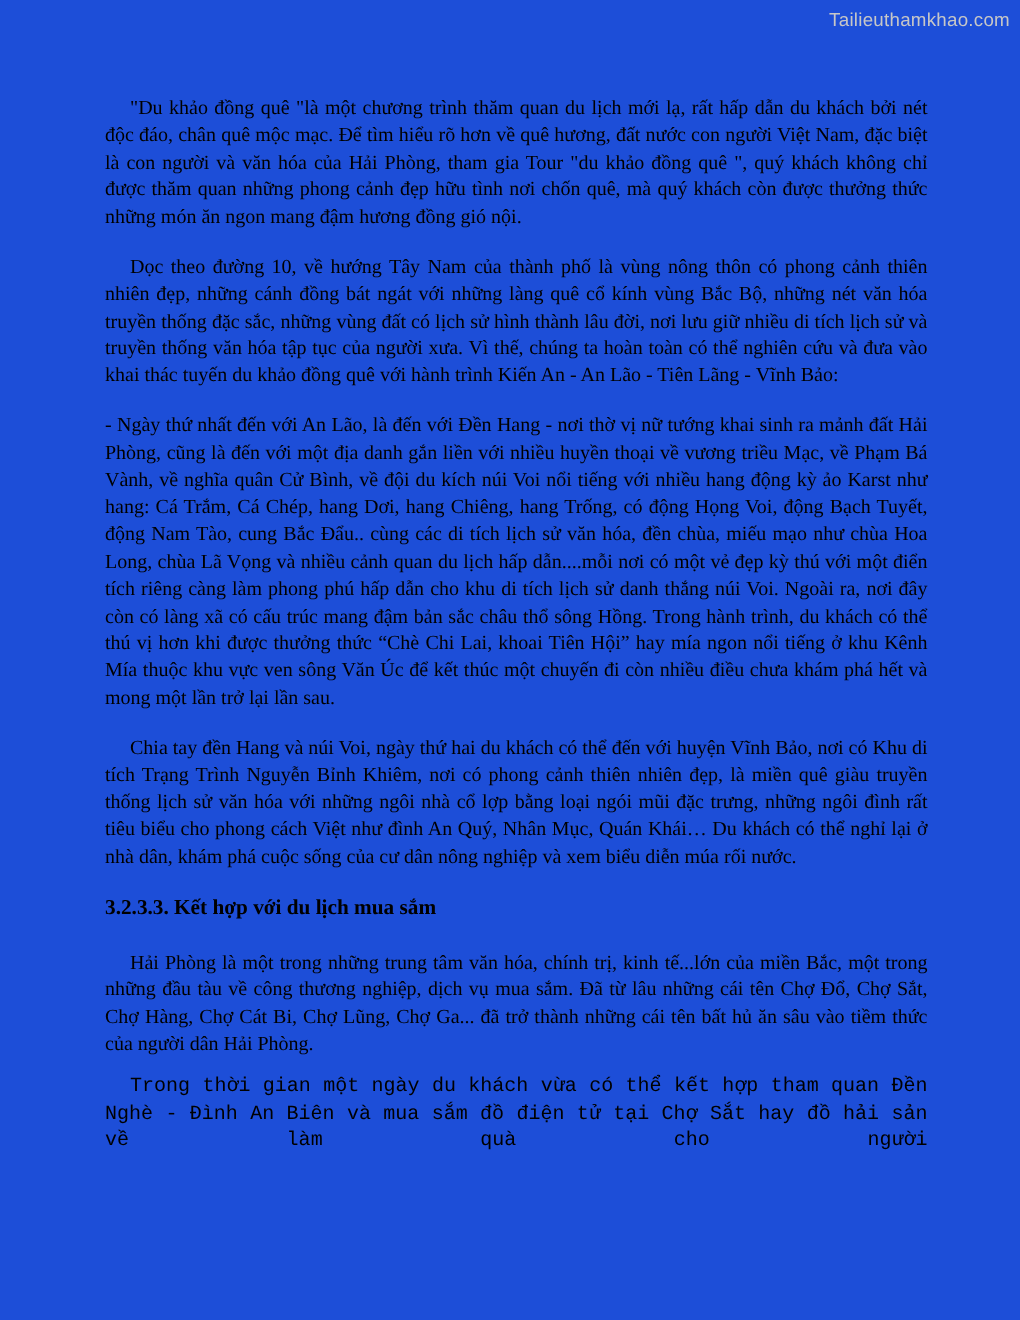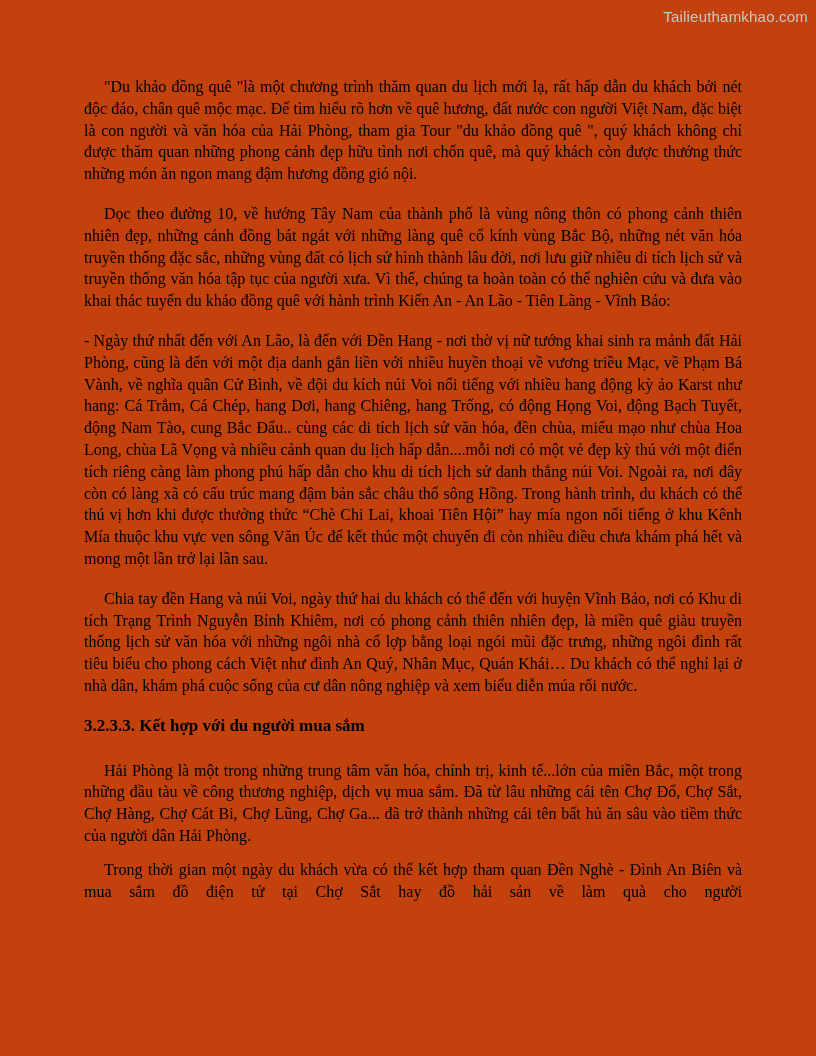--- a/index.html
+++ b/index.html
@@ -4,21 +4,21 @@
 <style>
   html, body {
     margin: 0;
     padding: 0;
     background: #ffffff;
   }
   .page {
     position: relative;
     width: 816px;
     height: 1056px;
-    background: #c2410c;
+    background: #1d4ed8;
     box-sizing: border-box;
     padding: 76px 74px 0 84px;
     font-family: "Liberation Serif", "DejaVu Serif", serif;
     font-size: 16px;
     line-height: 21.8px;
     color: #000000;
     text-align: justify;
     overflow: hidden;
   }
   .watermark {
@@ -30,21 +30,21 @@
     line-height: 1;
     color: #c7c7c7;
     letter-spacing: 0.2px;
   }
   p.para {
     margin: 0 0 18px 0;
     padding: 0;
   }
   p.indent { text-indent: 20px; }
   p.tight  { margin-bottom: 12px; }
-  p.cont   { margin-bottom: 12px; text-align-last: justify; }
+  p.cont   { margin-bottom: 12px; text-align-last: justify; font-family: Liberation Mono, monospace; }
   h3.heading {
     margin: 17px 0 23px 0;
     padding: 0;
     font-size: 17px;
     font-weight: bold;
     line-height: 21.8px;
     text-align: left;
   }
 </style>
 </head>
@@ -55,19 +55,19 @@
   <div class="watermark">Tailieuthamkhao.com</div>
 
   <p class="para indent">"Du khảo đồng quê "là một chương trình thăm quan du lịch mới lạ, rất hấp dẫn du khách bởi nét độc đáo, chân quê mộc mạc. Để tìm hiểu rõ hơn về quê hương, đất nước con người Việt Nam, đặc biệt là con người và văn hóa của Hải Phòng, tham gia Tour "du khảo đồng quê ", quý khách không chỉ được thăm quan những phong cảnh đẹp hữu tình nơi chốn quê, mà quý khách còn được thưởng thức những món ăn ngon mang đậm hương đồng gió nội.</p>
 
   <p class="para indent">Dọc theo đường 10, về hướng Tây Nam của thành phố là vùng nông thôn có phong cảnh thiên nhiên đẹp, những cánh đồng bát ngát với những làng quê cổ kính vùng Bắc Bộ, những nét văn hóa truyền thống đặc sắc, những vùng đất có lịch sử hình thành lâu đời, nơi lưu giữ nhiều di tích lịch sử và truyền thống văn hóa tập tục của người xưa. Vì thế, chúng ta hoàn toàn có thể nghiên cứu và đưa vào khai thác tuyến du khảo đồng quê với hành trình Kiến An - An Lão - Tiên Lãng - Vĩnh Bảo:</p>
 
   <p class="para">- Ngày thứ nhất đến với An Lão, là đến với Đền Hang - nơi thờ vị nữ tướng khai sinh ra mảnh đất Hải Phòng, cũng là đến với một địa danh gắn liền với nhiều huyền thoại về vương triều Mạc, về Phạm Bá Vành, về nghĩa quân Cử Bình, về đội du kích núi Voi nổi tiếng với nhiều hang động kỳ ảo Karst như hang: Cá Trắm, Cá Chép, hang Dơi, hang Chiêng, hang Trống, có động Họng Voi, động Bạch Tuyết, động Nam Tào, cung Bắc Đẩu.. cùng các di tích lịch sử văn hóa, đền chùa, miếu mạo như chùa Hoa Long, chùa Lã Vọng và nhiều cảnh quan du lịch hấp dẫn....mỗi nơi có một vẻ đẹp kỳ thú với một điển tích riêng càng làm phong phú hấp dẫn cho khu di tích lịch sử danh thắng núi Voi. Ngoài ra, nơi đây còn có làng xã có cấu trúc mang đậm bản sắc châu thổ sông Hồng. Trong hành trình, du khách có thể thú vị hơn khi được thưởng thức “Chè Chi Lai, khoai Tiên Hội” hay mía ngon nổi tiếng ở khu Kênh Mía thuộc khu vực ven sông Văn Úc để kết thúc một chuyến đi còn nhiều điều chưa khám phá hết và mong một lần trở lại lần sau.</p>
 
   <p class="para indent">Chia tay đền Hang và núi Voi, ngày thứ hai du khách có thể đến với huyện Vĩnh Bảo, nơi có Khu di tích Trạng Trình Nguyễn Bỉnh Khiêm, nơi có phong cảnh thiên nhiên đẹp, là miền quê giàu truyền thống lịch sử văn hóa với những ngôi nhà cổ lợp bằng loại ngói mũi đặc trưng, những ngôi đình rất tiêu biểu cho phong cách Việt như đình An Quý, Nhân Mục, Quán Khái… Du khách có thể nghỉ lại ở nhà dân, khám phá cuộc sống của cư dân nông nghiệp và xem biểu diễn múa rối nước.</p>
 
-  <h3 class="heading">3.2.3.3. Kết hợp với du người mua sắm</h3>
+  <h3 class="heading">3.2.3.3. Kết hợp với du lịch mua sắm</h3>
 
   <p class="para indent tight">Hải Phòng là một trong những trung tâm văn hóa, chính trị, kinh tế...lớn của miền Bắc, một trong những đầu tàu về công thương nghiệp, dịch vụ mua sắm. Đã từ lâu những cái tên Chợ Đổ, Chợ Sắt, Chợ Hàng, Chợ Cát Bi, Chợ Lũng, Chợ Ga... đã trở thành những cái tên bất hủ ăn sâu vào tiềm thức của người dân Hải Phòng.</p>
 
   <p class="para indent cont">Trong thời gian một ngày du khách vừa có thể kết hợp tham quan Đền Nghè - Đình An Biên và mua sắm đồ điện tử tại Chợ Sắt hay đồ hải sản về làm quà cho người</p>
 
 </div>
 
 </body></html>

